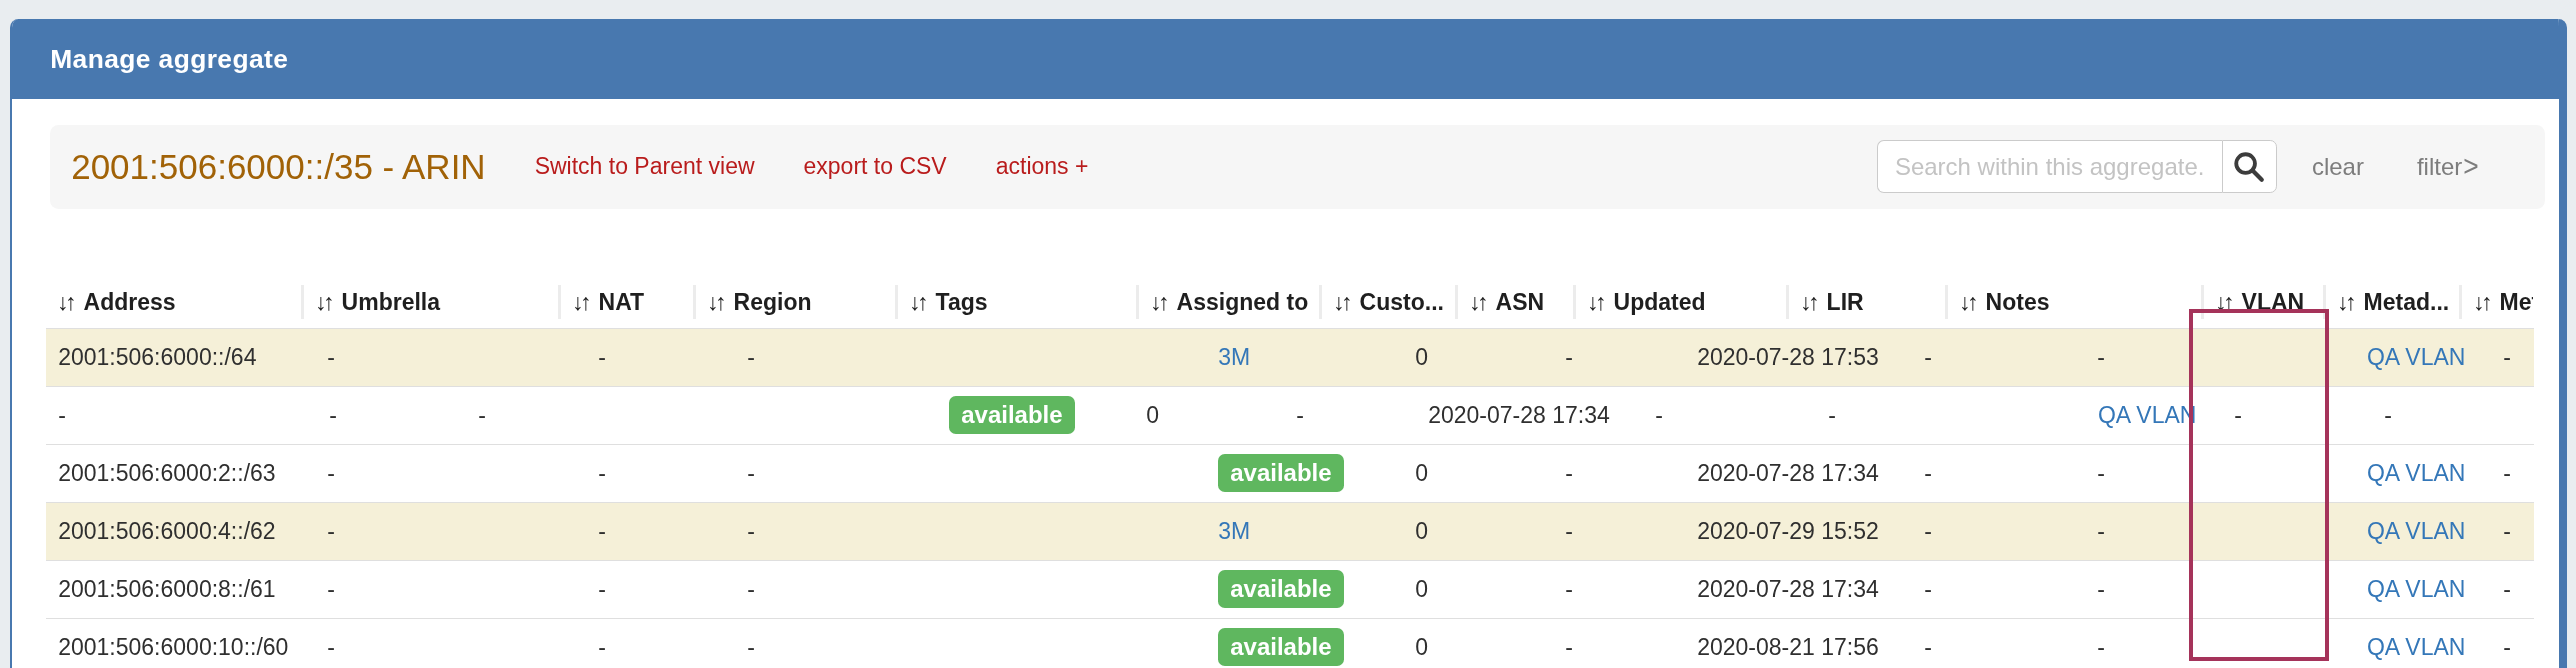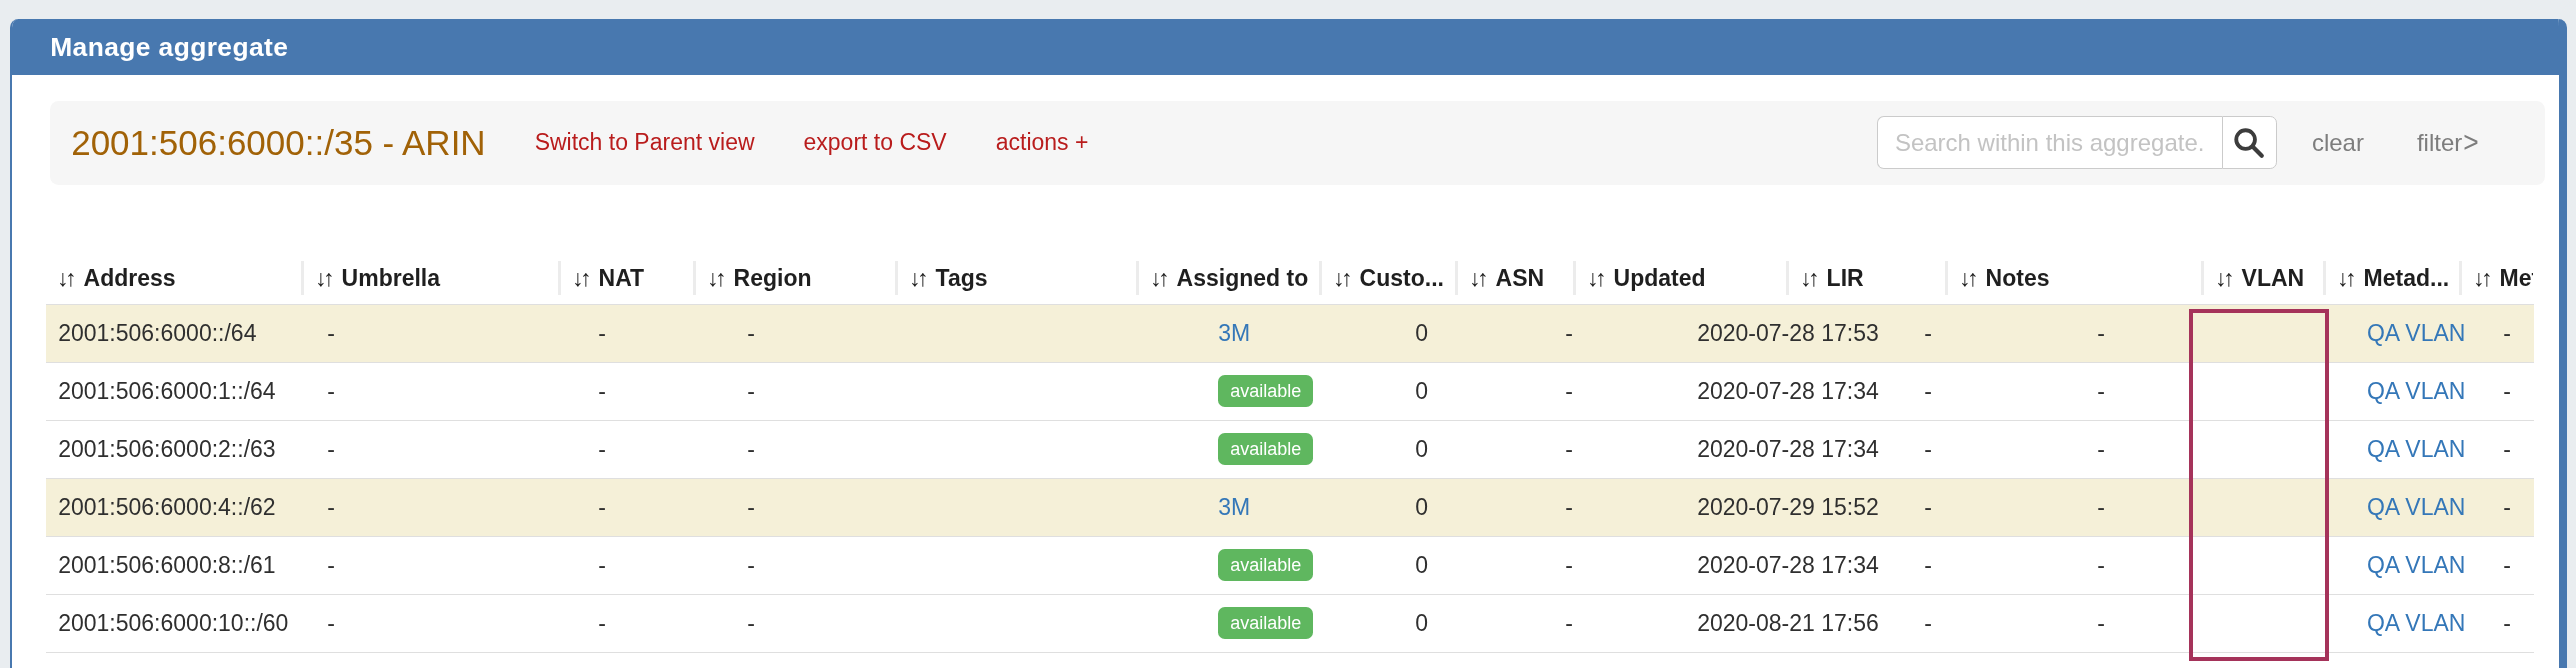--- a/index.html
+++ b/index.html
@@ -15,21 +15,21 @@
     left:10.2px; top:19px;
     width:2557px; height:716px;
     box-sizing:border-box;
     background:#ffffff;
     border-left:2.6px solid var(--accent);
     border-right:8.5px solid var(--accent);
     border-radius:8.5px 8.5px 0 0;
     overflow:hidden;
   }
   .panel-header{
-    height:56px;
+    height:80px;
     background:var(--accent);
     display:flex;
     align-items:center;
   }
   .panel-title{
     color:#ffffff;
     font-size:26.4px;
     font-weight:bold;
     margin-left:38px;
     letter-spacing:0.4px;
@@ -118,21 +118,21 @@
   .td{
     box-sizing:border-box;
     padding-left:12px;
     white-space:nowrap;overflow:hidden;
     flex:none;
   }
   .td.c-vlan{padding-left:0;display:flex;justify-content:center;}
   .cell-link{color:var(--link);text-decoration:none;cursor:pointer;}
   .badge{
     background:var(--badge);
-    color:#fff;font-size:18px;font-weight:normal;
+    color:#fff;font-size:24px;font-weight:bold;
     border-radius:6.8px;padding:6.8px 12px;line-height:1;
     display:inline-block;
   }
   
   .c-address{width:255px}
   .c-umbrella{width:257px}
   .c-nat{width:135px}
   .c-region{width:202px}
   .c-tags{width:241px}
   .c-assigned_to{width:183px}
@@ -259,21 +259,20 @@
           <div class="td c-updated">2020-07-28 17:53</div>
           <div class="td c-lir">-</div>
           <div class="td c-notes">-</div>
           <div class="td c-vlan">
             <a class="cell-link" href="#">QA VLAN</a>
           </div>
           <div class="td c-metadata">-</div>
           <div class="td c-metadata2">-</div>
         </div>
         <div class="tr">
-          <div class="td c-address">2001:506:6000:1::/64</div>
           <div class="td c-umbrella">-</div>
           <div class="td c-nat">-</div>
           <div class="td c-region">-</div>
           <div class="td c-tags"></div>
           <div class="td c-assigned_to"><span class="badge">available</span></div>
           <div class="td c-customer">0</div>
           <div class="td c-asn">-</div>
           <div class="td c-updated">2020-07-28 17:34</div>
           <div class="td c-lir">-</div>
           <div class="td c-notes">-</div>

